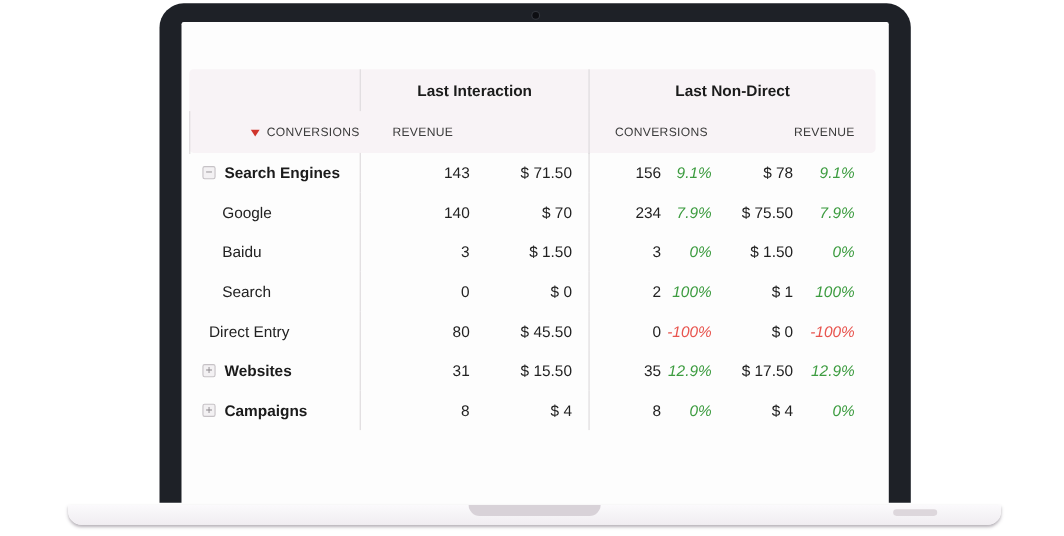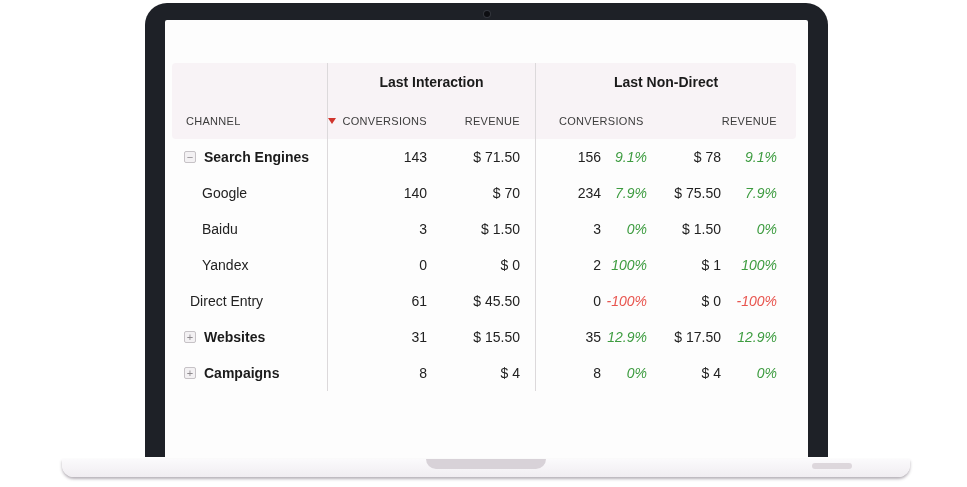--- a/index.html
+++ b/index.html
@@ -113,21 +113,20 @@
   <div class="display">
 
     <div class="report">
 
       <div class="grid-head">
 
         <div class="cell"></div>
         <div class="cell center sep span23 group-title">Last Interaction</div>
         <div class="cell center sep span45 group-title" style="grid-column:4 / span 4">Last Non-Direct</div>
 
-        <div class="cell h2row col-label h-channel">CHANNEL</div>
         <div class="cell h2row right sep col-label">
           <span class="sort-tri"></span>
           <span>CONVERSIONS</span>
         </div>
         <div class="cell h2row right col-label h-li-rev">REVENUE</div>
         <div class="cell h2row sep col-label h-lnd-conv span45">CONVERSIONS</div>
         <div class="cell h2row right col-label h-lnd-rev span67">REVENUE</div>
       </div>
 
       <div class="grid-body" id="tbody">
@@ -163,35 +162,35 @@
     <div class="cell right sep">3</div>
     <div class="cell right c-li-rev">$ 1.50</div>
     <div class="cell right sep">3</div>
     <div class="cell right pct">0%</div>
     <div class="cell right c-lnd-rev">$ 1.50</div>
     <div class="cell right pct c-lnd-rev-pct">0%</div>
   </div>
 
   <div class="tr child">
     <div class="cell c-channel">
-      <span class="channel-label">Yandex</span>
+      <span class="channel-label">Search</span>
     </div>
     <div class="cell right sep">0</div>
     <div class="cell right c-li-rev">$ 0</div>
     <div class="cell right sep">2</div>
     <div class="cell right pct">100%</div>
     <div class="cell right c-lnd-rev">$ 1</div>
     <div class="cell right pct c-lnd-rev-pct">100%</div>
   </div>
 
   <div class="tr plain neg">
     <div class="cell c-channel">
       <span class="channel-label">Direct Entry</span>
     </div>
-    <div class="cell right sep">61</div>
+    <div class="cell right sep">80</div>
     <div class="cell right c-li-rev">$ 45.50</div>
     <div class="cell right sep">0</div>
     <div class="cell right pct">-100%</div>
     <div class="cell right c-lnd-rev">$ 0</div>
     <div class="cell right pct c-lnd-rev-pct">-100%</div>
   </div>
 
   <div class="tr group">
     <div class="cell c-channel">
               <span class="toggle">+</span>

